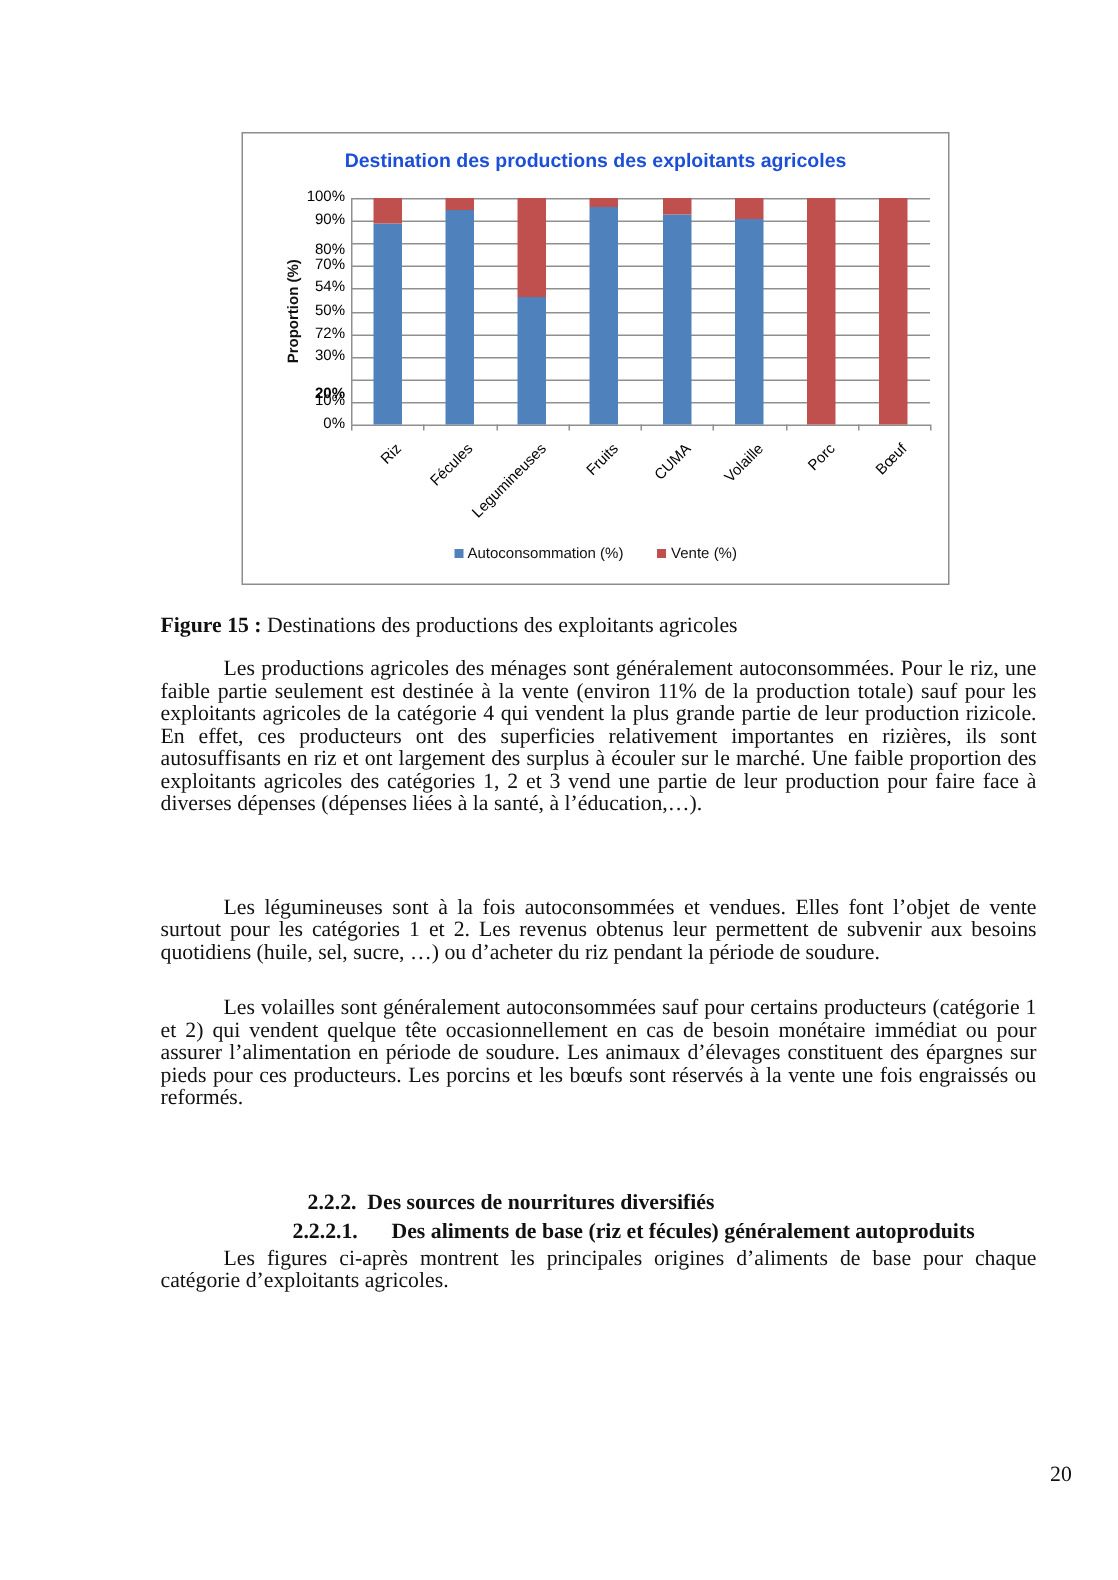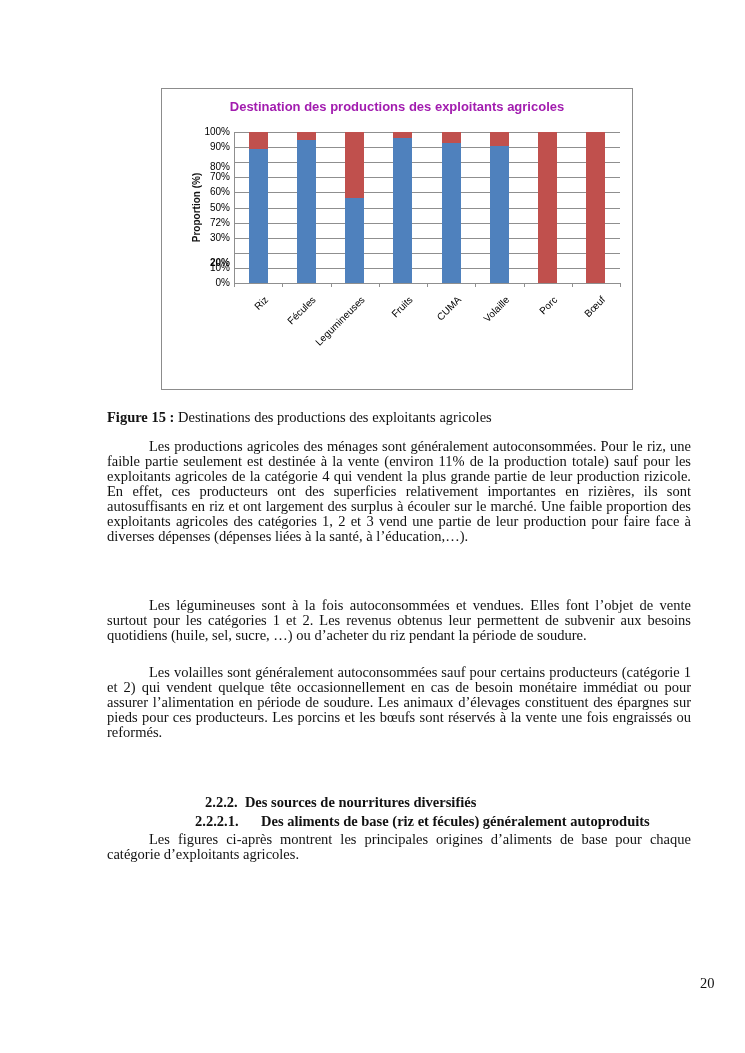--- a/index.html
+++ b/index.html
@@ -1,18 +1,18 @@
 <!DOCTYPE html>
 <html><head>
 <meta charset="utf-8">
 <style>
   html,body{margin:0;padding:0;background:#fff;}
   body{width:745px;height:1053px;position:relative;overflow:hidden;font-family:"Liberation Serif",serif;color:#111;}
   .chart-box{position:absolute;left:161px;top:88px;width:472px;height:302px;border:1px solid #8c8c8c;box-sizing:border-box;background:#fff;}
-  .chart-title{position:absolute;left:0;top:10px;width:100%;text-align:center;font-family:"Liberation Sans",sans-serif;font-weight:bold;font-size:13px;color:#a21caf;}
+  .chart-title{position:absolute;left:0;top:10px;width:100%;text-align:center;font-family:"Liberation Sans",sans-serif;font-weight:bold;font-size:13px;color:#1d4ed8;}
   .plot{position:absolute;left:72px;top:43px;width:386px;height:151px;}
   .grid{position:absolute;left:0;width:100%;height:1px;background:#8f8f8f;}
   .ytick{position:absolute;left:-40px;width:36px;text-align:right;font-family:"Liberation Sans",sans-serif;font-size:10px;color:#000;line-height:10px;}
   .yaxis{position:absolute;left:0;top:0;width:1px;height:151px;background:#8f8f8f;}
   .xtickmark{position:absolute;top:151px;width:1px;height:4px;background:#8f8f8f;}
   .bar{position:absolute;bottom:0;width:19px;}
   .seg{position:absolute;left:0;width:100%;}
   .ylabel{position:absolute;left:-2px;top:118px;transform:rotate(-90deg);transform-origin:center;width:100px;text-align:center;font-family:"Liberation Sans",sans-serif;font-weight:bold;font-size:10px;}
   .xlab{position:absolute;top:162px;font-family:"Liberation Sans",sans-serif;font-size:10px;color:#000;transform:rotate(-45deg);transform-origin:right top;white-space:nowrap;}
   .legend{position:absolute;left:0;top:275px;width:100%;text-align:center;font-family:"Liberation Sans",sans-serif;font-size:10px;}
@@ -41,21 +41,21 @@
       <div class="ytick" style="top: 130.9px;">10%</div>
       <div class="grid" style="top: 120.8px;"></div>
       <div class="ytick" style="top: 126px; font-weight: bold;">20%</div>
       <div class="grid" style="top: 105.7px;"></div>
       <div class="ytick" style="top: 100.7px;">30%</div>
       <div class="grid" style="top: 90.6px;"></div>
       <div class="ytick" style="top: 85.6px;">72%</div>
       <div class="grid" style="top: 75.5px;"></div>
       <div class="ytick" style="top: 70.5px;">50%</div>
       <div class="grid" style="top: 60.4px;"></div>
-      <div class="ytick" style="top: 55.4px;">60%</div>
+      <div class="ytick" style="top: 55.4px;">54%</div>
       <div class="grid" style="top: 45.3px;"></div>
       <div class="ytick" style="top: 40.3px;">70%</div>
       <div class="grid" style="top: 30.2px;"></div>
       <div class="ytick" style="top: 30px;">80%</div>
       <div class="grid" style="top: 15.1px;"></div>
       <div class="ytick" style="top: 10.1px;">90%</div>
       <div class="grid" style="top: 0px;"></div>
       <div class="ytick" style="top: -5px;">100%</div>
       <div class="xtickmark" style="left: 0px;"></div>
       <div class="xtickmark" style="left: 48.25px;"></div>
@@ -98,20 +98,24 @@
       <div class="xlab" style="right: 116.625px;">Volaille</div>
       <div class="bar" style="left: 304.125px; height: 151px;">
         <div class="seg" style="background: rgb(192, 80, 77); bottom: 0px; height: 151px;"></div>
       </div>
       <div class="xlab" style="right: 68.375px;">Porc</div>
       <div class="bar" style="left: 352.375px; height: 151px;">
         <div class="seg" style="background: rgb(192, 80, 77); bottom: 0px; height: 151px;"></div>
       </div>
       <div class="xlab" style="right: 20.125px;">Bœuf</div>
     </div>
+  <div class="legend">
+    <span class="item"><span class="sw" style="background:#4f81bd"></span><span>Autoconsommation (%)</span></span>
+    <span class="item"><span class="sw" style="background:#c0504d"></span><span>Vente (%)</span></span>
+  </div>
 </div>
 
 <div class="caption"><b>Figure 15 :</b><span> Destinations des productions des exploitants agricoles</span></div>
 
 <div class="para indent" style="top:439px;">Les productions agricoles des ménages sont généralement autoconsommées. Pour le riz, une faible partie seulement est destinée à la vente (environ 11% de la production totale) sauf pour les exploitants agricoles de la catégorie 4 qui vendent la plus grande partie de leur production rizicole. En effet, ces producteurs ont des superficies relativement importantes en rizières, ils sont autosuffisants en riz et ont largement des surplus à écouler sur le marché. Une faible proportion des exploitants agricoles des catégories 1, 2 et 3 vend une partie de leur production pour faire face à diverses dépenses (dépenses liées à la santé, à l’éducation,…).</div>
 <div class="para indent" style="top:598px;">Les légumineuses sont à la fois autoconsommées et vendues. Elles font l’objet de vente surtout pour les catégories 1 et 2. Les revenus obtenus leur permettent de subvenir aux besoins quotidiens (huile, sel, sucre, …) ou d’acheter du riz pendant la période de soudure.</div>
 <div class="para indent" style="top:665px;">Les volailles sont généralement autoconsommées sauf pour certains producteurs (catégorie 1 et 2) qui vendent quelque tête occasionnellement en cas de besoin monétaire immédiat ou pour assurer l’alimentation en période de soudure. Les animaux d’élevages constituent des épargnes sur pieds pour ces producteurs. Les porcins et les bœufs sont réservés à la vente une fois engraissés ou reformés.</div>
 
 <div class="h1"><span>2.2.2.</span>&nbsp;&nbsp;<span>Des sources de nourritures diversifiés</span></div>
 <div class="h2"><span class="num">2.2.2.1.</span><span>Des aliments de base (riz et fécules) généralement autoproduits</span></div>

